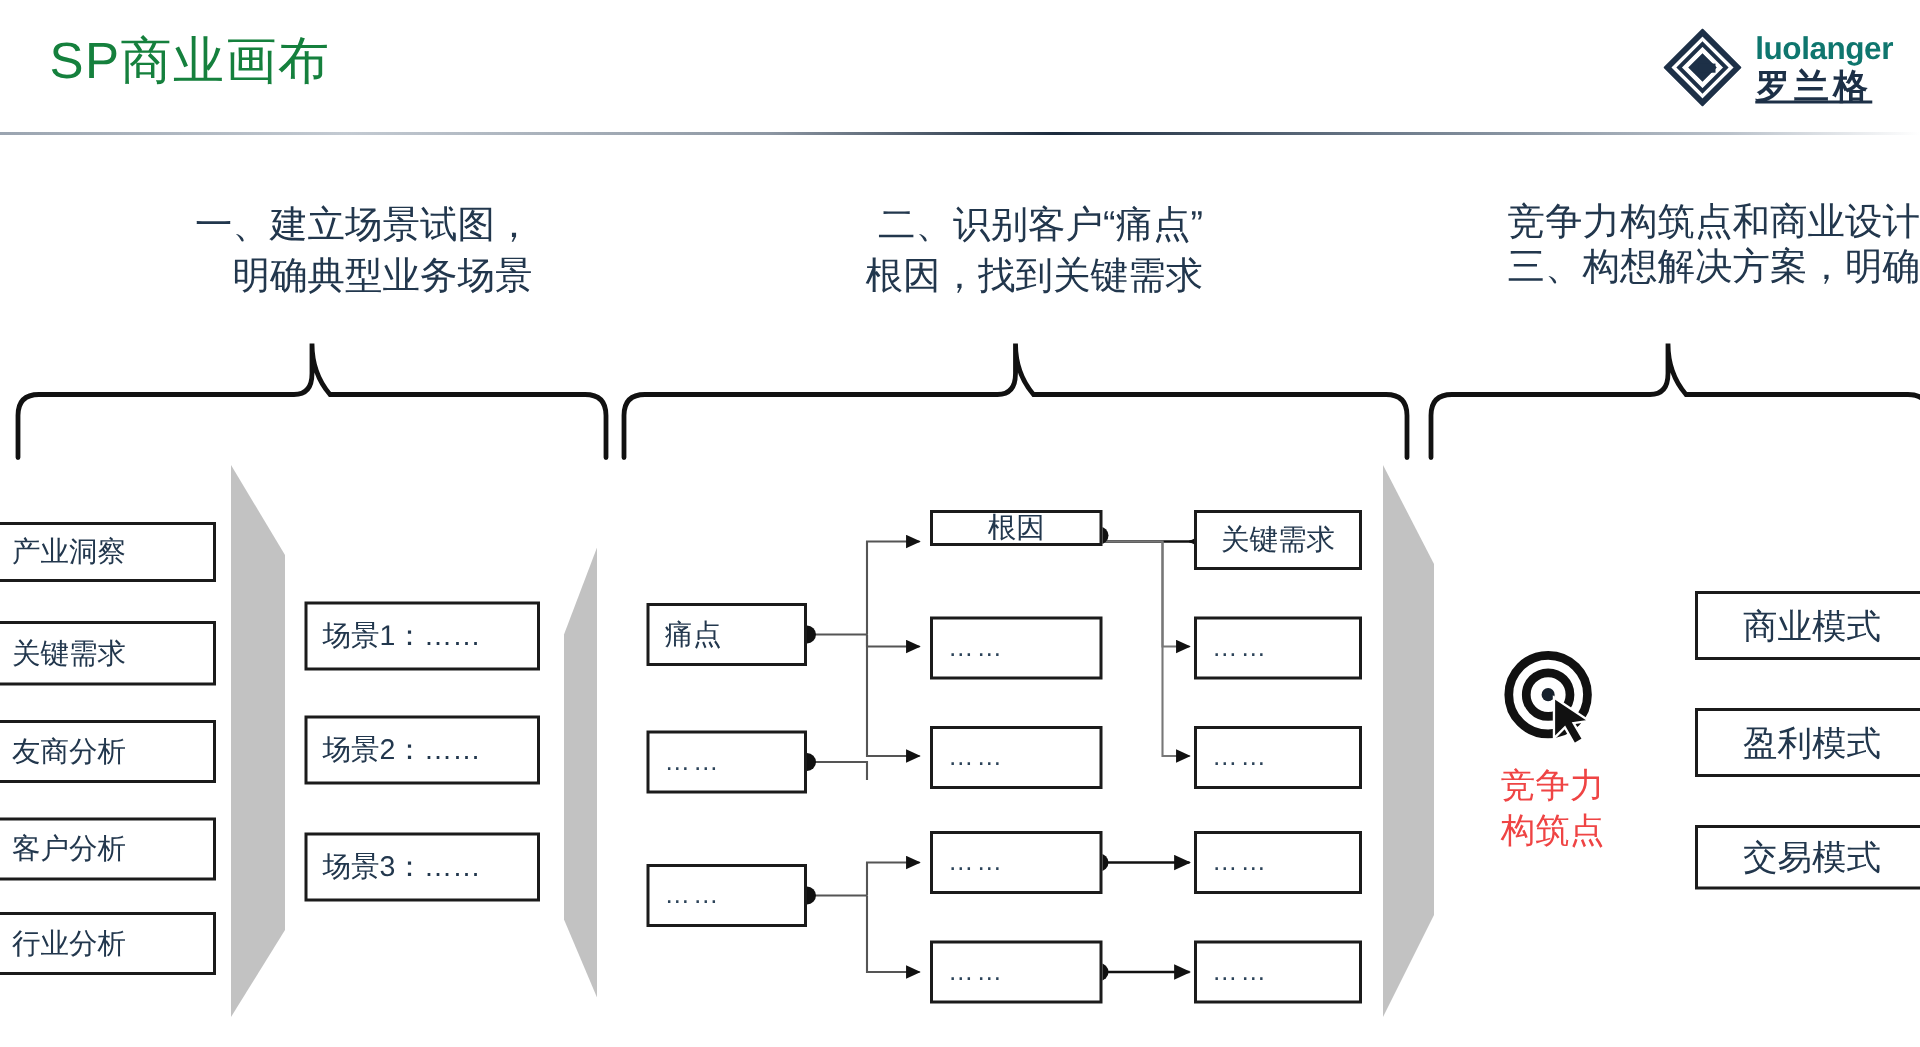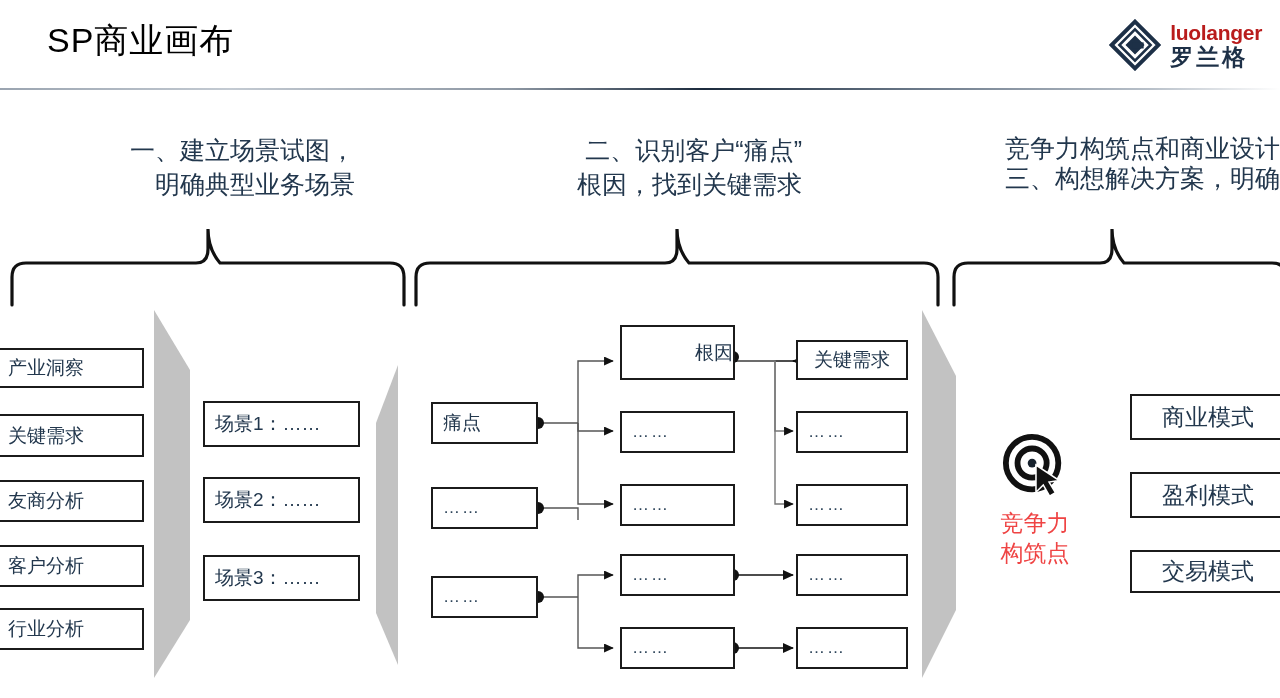--- a/index.html
+++ b/index.html
@@ -3,28 +3,28 @@
 <meta charset="utf-8">
 <style>
   html,body{margin:0;padding:0;background:#ffffff;}
   body{width:1280px;height:698px;position:relative;overflow:hidden;
        font-family:"Liberation Sans","DejaVu Sans",sans-serif;color:#1f3247;}
   .root{position:absolute;left:0;top:0;width:1280px;height:698px;}
 
   
   .hdr-rule{position:absolute;left:0;top:88px;width:1280px;height:2px;
             background:linear-gradient(to right,#9aa4b0 0%,#c3cad2 18%,#8d97a3 40%,#1b2a3c 55%,#6c7a8a 72%,#b9c1ca 90%,#ffffff 100%);}
-  .title{position:absolute;left:47px;top:18px;font-size:34px;letter-spacing:1px;
-         color:#000000;white-space:nowrap;}
+  .title{position:absolute;left:33px;top:18px;font-size:34px;letter-spacing:1px;
+         color:#15803d;white-space:nowrap;}
 
   .logo{position:absolute;right:18px;top:14px;height:62px;display:flex;align-items:center;gap:9px;}
   .logo-mark{width:52px;height:52px;flex:0 0 auto;}
   .logo-txt{display:flex;flex-direction:column;justify-content:center;line-height:1;}
-  .logo-en{font-size:21px;font-weight:bold;color:#b91c1c;letter-spacing:-0.3px;}
-  .logo-cn{font-size:23px;font-weight:bold;color:#1d3047;letter-spacing:3px;margin-top:3px;}
+  .logo-en{font-size:21px;font-weight:bold;color:#0f766e;letter-spacing:-0.3px;}
+  .logo-cn{font-size:23px;font-weight:bold;color:#1d3047;letter-spacing:3px;margin-top:3px;text-decoration:underline;}
 
   
   .sec-head{position:absolute;text-align:right;color:#22374d;font-size:25px;line-height:34px;white-space:nowrap;}
   #sec1{left:55px;top:133px;width:300px;}
   #sec2{left:472px;top:133px;width:330px;}
   #sec3{left:900px;top:133px;width:380px;line-height:30px;}
 
   
   .brace{position:absolute;}
 
@@ -178,21 +178,21 @@
   <div class="bx pad col-m" style="left:431px;top:402px;width:107px;height:42px;">
     <span>痛点</span>
   </div>
   <div class="bx pad col-m" style="left:431px;top:487px;width:107px;height:42px;">
     <span class="dots">……</span>
   </div>
   <div class="bx pad col-m" style="left:431px;top:576px;width:107px;height:42px;">
     <span class="dots">……</span>
   </div>
 
-  <div class="bx ctr col-m" style="left:620px;top:325px;width:115px;height:55px;justify-content:flex-end;">
+  <div class="bx ctr col-m" style="left:620px;top:340px;width:115px;height:24px;">
     <span>根因</span>
   </div>
   <div class="bx pad col-m" style="left:620px;top:411px;width:115px;height:42px;">
     <span class="dots">……</span>
   </div>
   <div class="bx pad col-m" style="left:620px;top:484px;width:115px;height:42px;">
     <span class="dots">……</span>
   </div>
   <div class="bx pad col-m" style="left:620px;top:554px;width:115px;height:42px;">
     <span class="dots">……</span>

